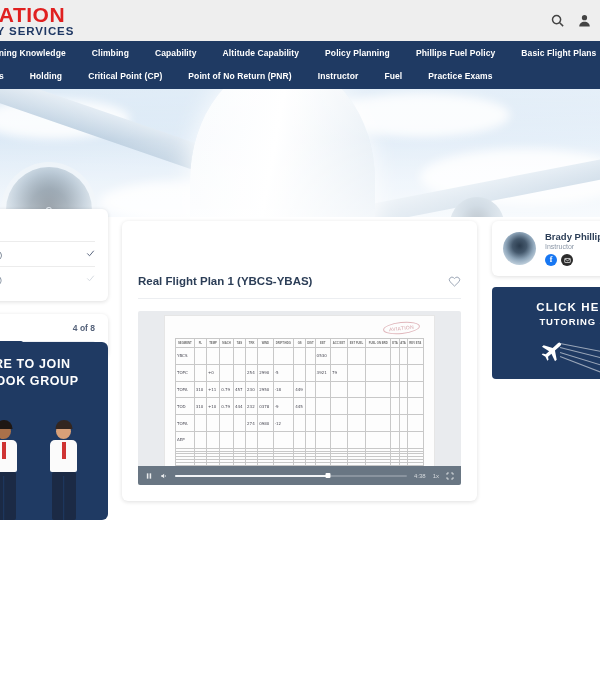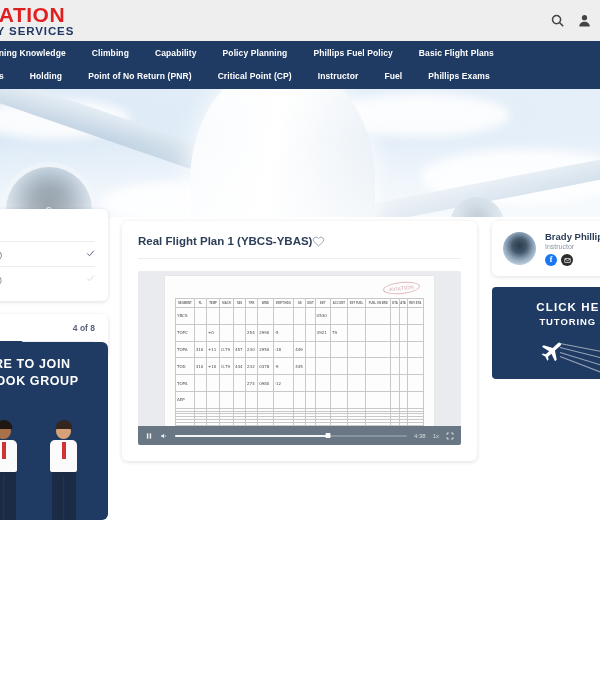--- a/index.html
+++ b/index.html
@@ -186,22 +186,23 @@
   .p .legs::after { content:""; position:absolute; left:50%; top:4px; width:1.6px; height:44px; background:#1f3a63; transform:translateX(-50%); }
 
   
   .centercard {
     position: absolute;
     left: 122px; top: 4px;
     width: 355px;
     padding: 13px 16px 16px 16px;
   }
   .cc-head {
-    display: flex; align-items: center; 
+    display: flex; align-items: center; justify-content: space-between;
     padding-bottom: 11px;
+    margin-top: 40px;
   }
   .cc-title { font-size: 11.5px; font-weight: 700; color: #2c3e57; }
   .heart { width: 13px; height: 13px; color: #9aa5b4; cursor: pointer; }
   .player {
     border-top: 1px solid #eceef1;
     margin-top: 0;
     padding-top: 12px;
   }
   .video {
     position: relative;
@@ -310,32 +311,33 @@
         </svg>
     </span>
   </div>
 </div>
 
 <nav class="nav">
   <div class="navrow r1" id="navrow1">
       <div class="navitem">t Planning Knowledge</div>
       <div class="navitem">Climbing</div>
       <div class="navitem">Capability</div>
+      <div class="navitem">Altitude Capability</div>
       <div class="navitem">Policy Planning</div>
       <div class="navitem">Phillips Fuel Policy</div>
       <div class="navitem">Basic Flight Plans</div>
     </div>
   <div class="navrow r2" id="navrow2">
       <div class="navitem">s</div>
       <div class="navitem">Holding</div>
+      <div class="navitem">Critical Point (CP)</div>
       <div class="navitem">Point of No Return (PNR)</div>
-      <div class="navitem">Critical Point (CP)</div>
       <div class="navitem">Instructor</div>
       <div class="navitem">Fuel</div>
-      <div class="navitem">Phillips Exams</div>
+      <div class="navitem">Practice Exams</div>
     </div>
 </nav>
 
 <div class="hero">
   <div class="cloud" style="left:-20px;top:10px;width:150px;height:40px;"></div>
   <div class="cloud" style="left:330px;top:4px;width:180px;height:44px;"></div>
   <div class="cloud" style="left:420px;top:60px;width:210px;height:56px;"></div>
   <div class="cloud" style="left:100px;top:92px;width:170px;height:42px;"></div>
   <div class="wing-l"></div>
   <div class="wing-r"></div>

